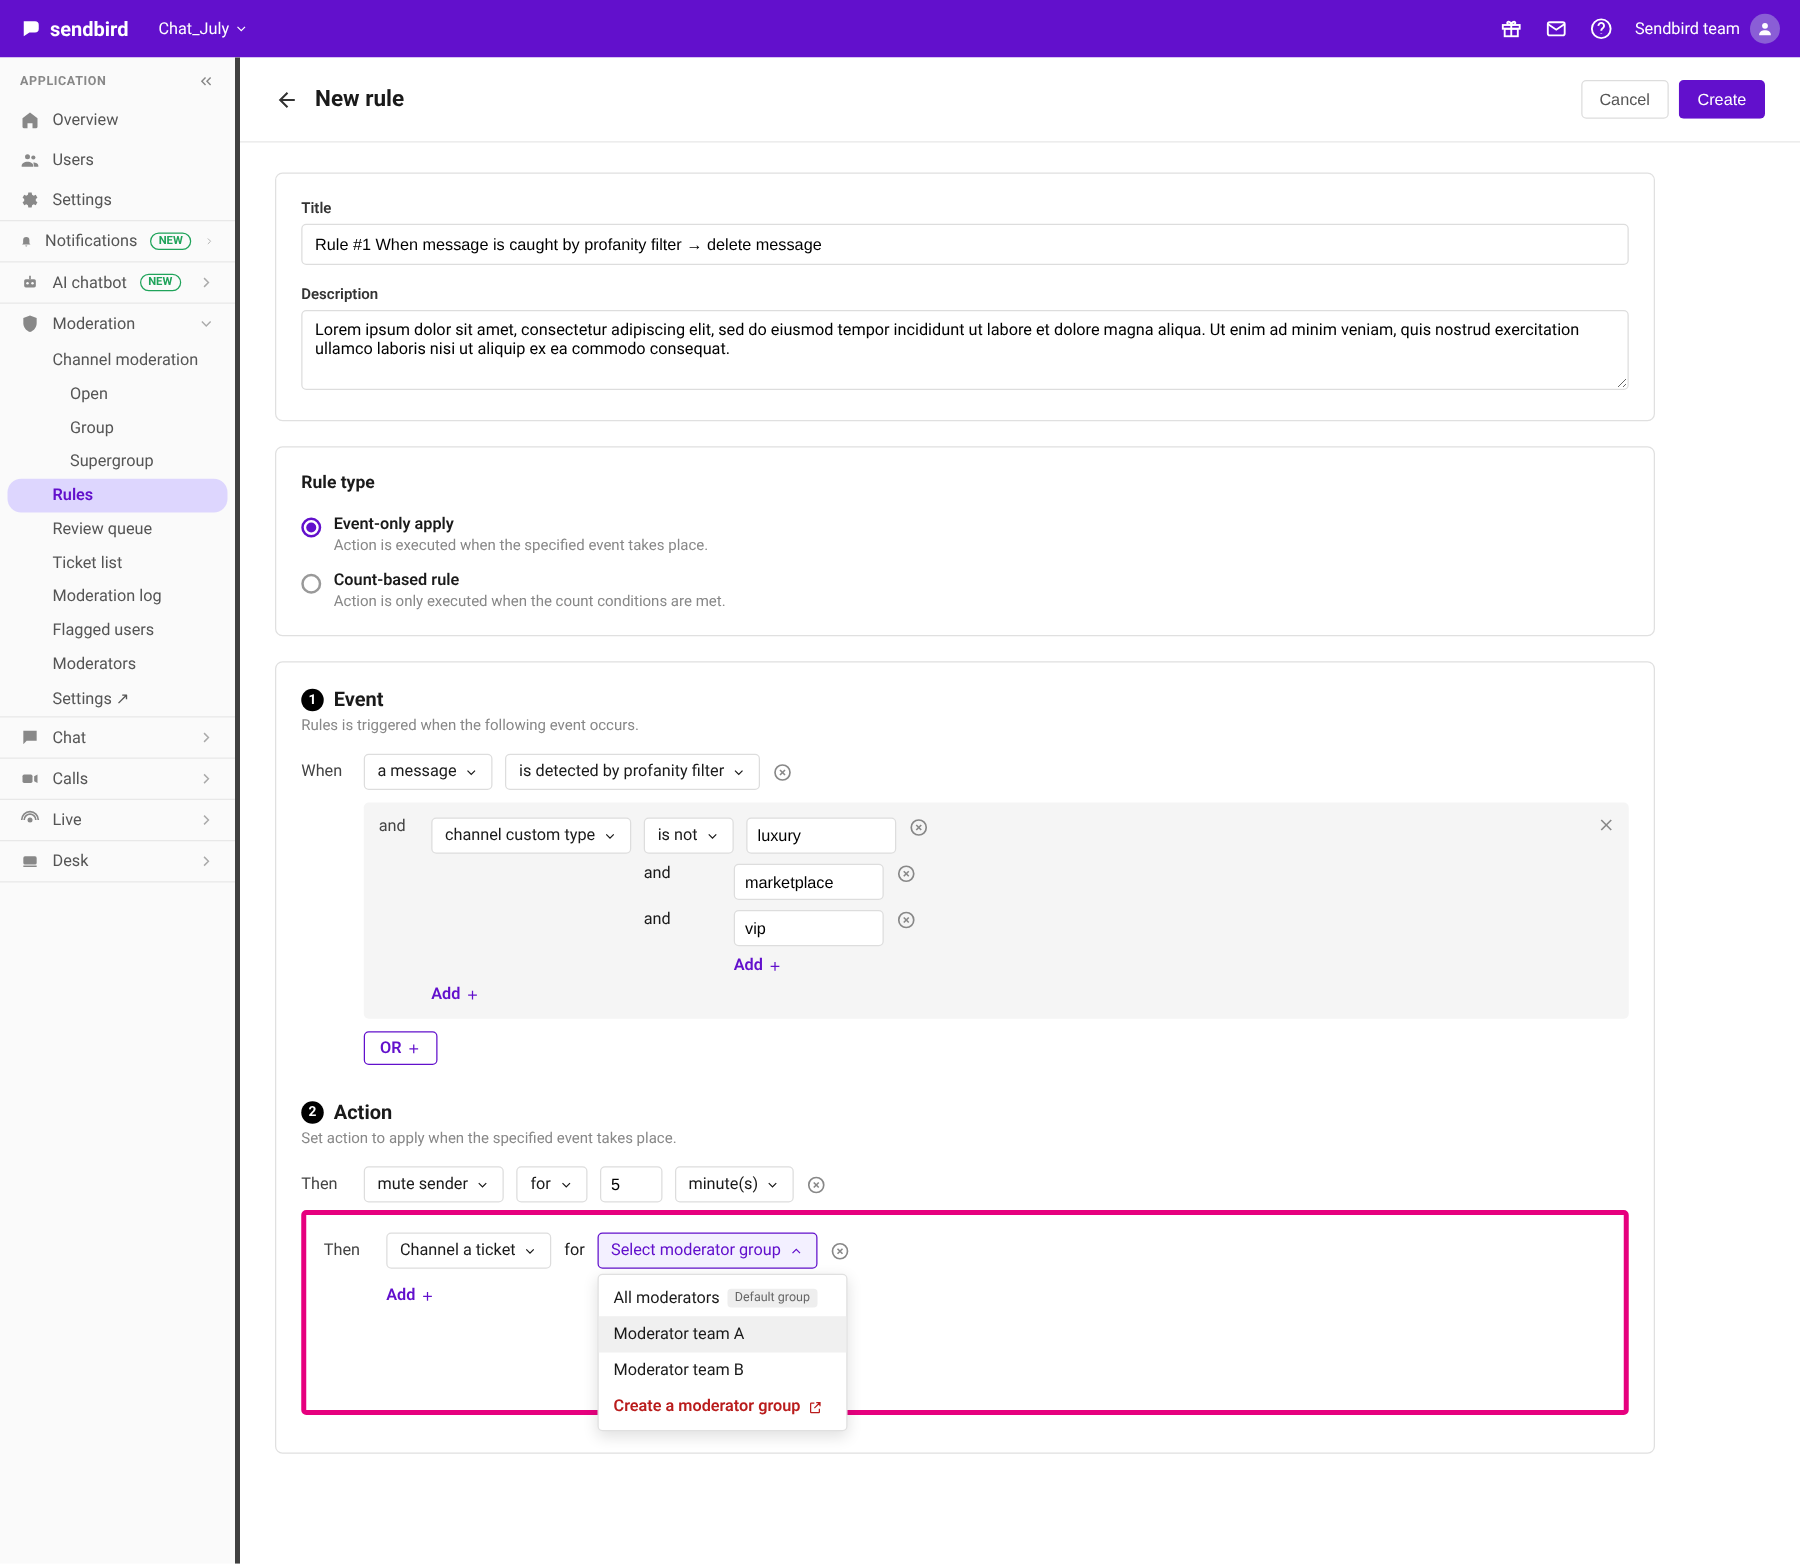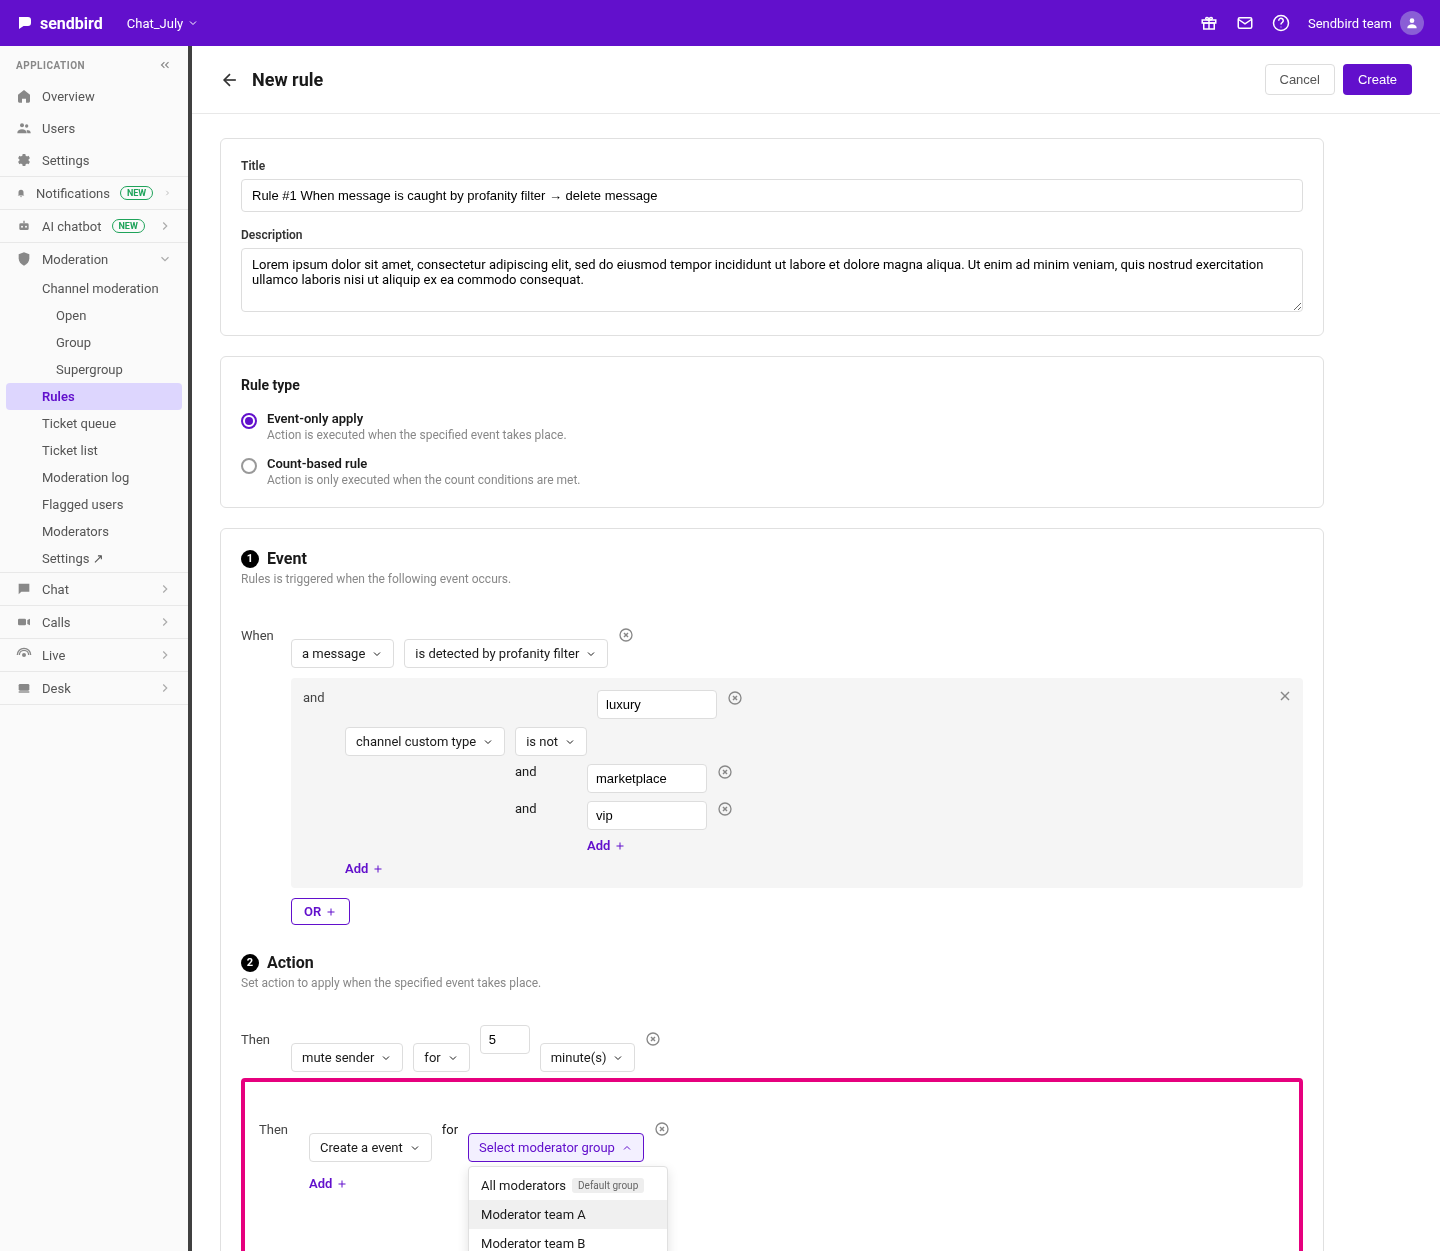--- a/index.html
+++ b/index.html
@@ -18,21 +18,21 @@
 .sidebar { width: 192px; background: #fafafa; border-right: 4px solid #404040; min-height: calc(1251px - 46px); }
 .sidebar-header { display: flex; justify-content: space-between; align-items: center; padding: 12px 16px 8px; font-size: 10px; font-weight: 700; color: #888; letter-spacing: 0.5px; }
 .sidebar-item { display: flex; align-items: center; gap: 10px; padding: 8px 16px; color: #555; cursor: pointer; }
 .sidebar-item .icon { width: 16px; height: 16px; color: #888; }
 .sidebar-item .chevron { margin-left: auto; color: #aaa; }
 .sidebar-divider { border-top: 1px solid #e8e8e8; }
 .badge-new { font-size: 9px; font-weight: 700; color: #1fa35a; border: 1px solid #1fa35a; border-radius: 8px; padding: 1px 6px; }
 .sub-item { padding: 6px 16px 6px 42px; color: #555; cursor: pointer; font-size: 13px; }
 .sub-item.nested { padding-left: 56px; }
 .sub-item.active { background: #ddd6fe; color: #6210cc; font-weight: 600; margin: 0 6px; border-radius: 4px; padding-left: 36px;}
-.sub-item.active.inset { margin: 0 6px; }
+.sub-item.active.inset { margin: 0 6px; border-radius: 11px; }
 
 .main { flex: 1; background: #fff; }
 .page-header { display: flex; align-items: center; padding: 18px 28px; border-bottom: 1px solid #e8e8e8; }
 .back-arrow { margin-right: 12px; cursor: pointer; color: #333; }
 .page-title { font-size: 18px; font-weight: 700; }
 .header-actions { margin-left: auto; display: flex; gap: 8px; }
 .btn { padding: 7px 14px; border-radius: 4px; font-size: 13px; cursor: pointer; border: 1px solid transparent; }
 .btn-secondary { background: #fff; border-color: #ddd; color: #555; }
 .btn-primary { background: #6210cc; color: #fff; }
 
@@ -50,21 +50,21 @@
 .radio-label { font-weight: 600; font-size: 13px; }
 .radio-desc { font-size: 12px; color: #888; margin-top: 2px; }
 
 .step-header { display: flex; align-items: center; gap: 8px; margin-bottom: 4px; }
 .step-num { width: 18px; height: 18px; border-radius: 50%; background: #000; color: #fff; font-size: 11px; font-weight: 700; display: flex; align-items: center; justify-content: center; }
 .step-title { font-size: 16px; font-weight: 700; }
 .step-desc { font-size: 12px; color: #888; margin-bottom: 16px; }
 
 .rule-row { display: flex; align-items: center; gap: 10px; margin-bottom: 10px; }
 .rule-label { width: 40px; font-size: 13px; color: #444; }
-.select-btn { display: flex; align-items: center; gap: 6px; padding: 6px 10px; border: 1px solid #ddd; border-radius: 4px; background: #fff; cursor: pointer; font-size: 13px; margin-top: 37px; }
+.select-btn { display: flex; align-items: center; gap: 6px; padding: 6px 10px; border: 1px solid #ddd; border-radius: 4px; background: #fff; cursor: pointer; font-size: 13px; }
 .select-btn.active { border-color: #6210cc; color: #6210cc; background: #f3f0ff; }
 .small-input { padding: 6px 8px; border: 1px solid #ddd; border-radius: 4px; font-size: 13px; width: 120px; }
 .small-input.num { width: 50px; }
 .icon-remove { width: 16px; height: 16px; color: #888; cursor: pointer; }
 
 .nested-conditions { background: #f5f5f5; border-radius: 4px; padding: 12px; margin-left: 50px; position: relative; }
 .nested-conditions .close-x { position: absolute; top: 10px; right: 10px; cursor: pointer; color: #888; }
 .cond-row { display: flex; align-items: flex-start; gap: 10px; margin-bottom: 8px; }
 .cond-label { width: 32px; font-size: 13px; color: #444; text-align: left; }
 .spacer-col { width: 160px; }
@@ -197,21 +197,21 @@
       <span>Moderation</span>
       <svg class="chevron" width="14" height="14" viewBox="0 0 24 24" fill="none" stroke="currentColor" stroke-width="2">
           <polyline points="6 9 12 15 18 9"></polyline>
         </svg>
     </div>
     <div class="sub-item">Channel moderation</div>
     <div class="sub-item nested">Open</div>
     <div class="sub-item nested">Group</div>
     <div class="sub-item nested">Supergroup</div>
     <div class="sub-item active inset">Rules</div>
-    <div class="sub-item">Ticket queue</div>
+    <div class="sub-item">Review queue</div>
     <div class="sub-item">Ticket list</div>
     <div class="sub-item">Moderation log</div>
     <div class="sub-item">Flagged users</div>
     <div class="sub-item">Moderators</div>
     <div class="sub-item">Settings ↗</div>
     <div class="sidebar-divider"></div>
     <div class="sidebar-item">
       <svg class="icon" viewBox="0 0 24 24" fill="currentColor">
           <path d="M4 4h16v12H8l-4 4V4z"></path>
         </svg>
@@ -442,21 +442,21 @@
               <line x1="9" y1="9" x2="15" y2="15"></line>
               <line x1="15" y1="9" x2="9" y2="15"></line>
             </svg>
         </div>
 
         
         <div class="highlight-box">
           <div class="rule-row" style="margin-bottom:14px;">
             <div class="rule-label">Then</div>
             <div class="select-btn">
-              <span>Create a event</span>
+              <span>Channel a ticket</span>
               <svg width="12" height="12" viewBox="0 0 24 24" fill="none" stroke="currentColor" stroke-width="2">
                   <polyline points="6 9 12 15 18 9"></polyline>
                 </svg>
             </div>
             <span>for</span>
             <div class="dropdown">
               <div class="select-btn active">
                 <span>Select moderator group</span>
                 <svg width="12" height="12" viewBox="0 0 24 24" fill="none" stroke="currentColor" stroke-width="2">
                     <polyline points="6 15 12 9 18 15"></polyline>

